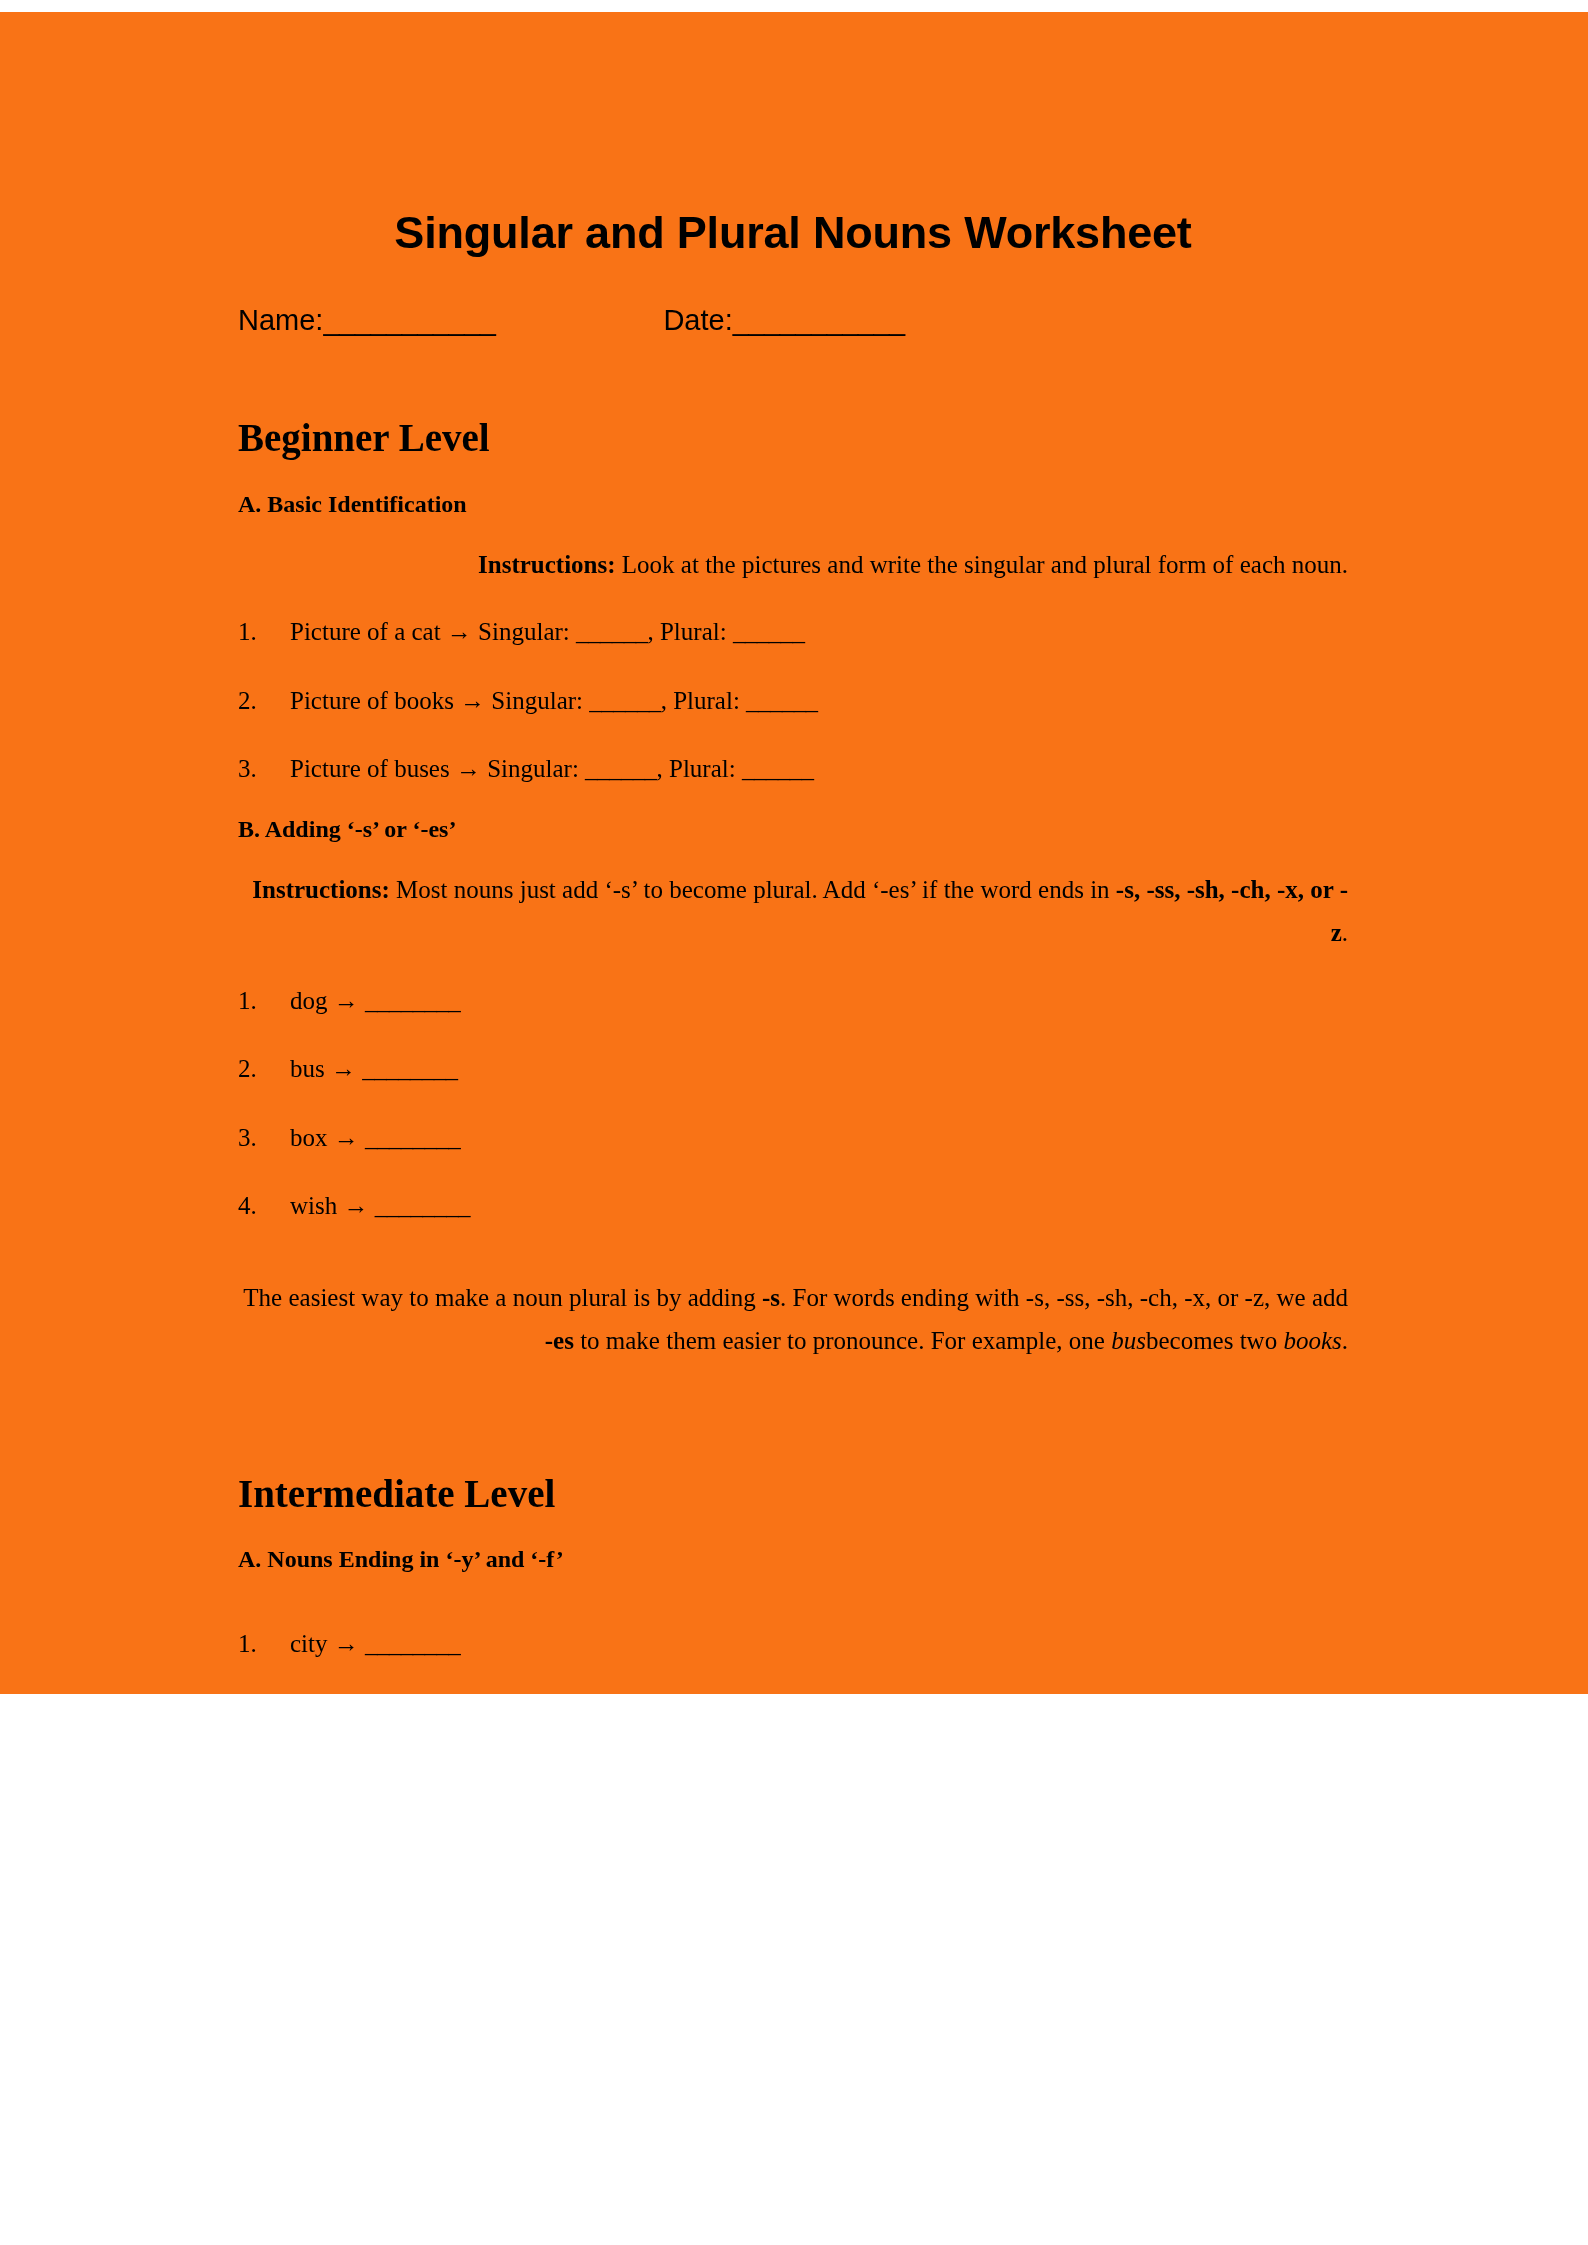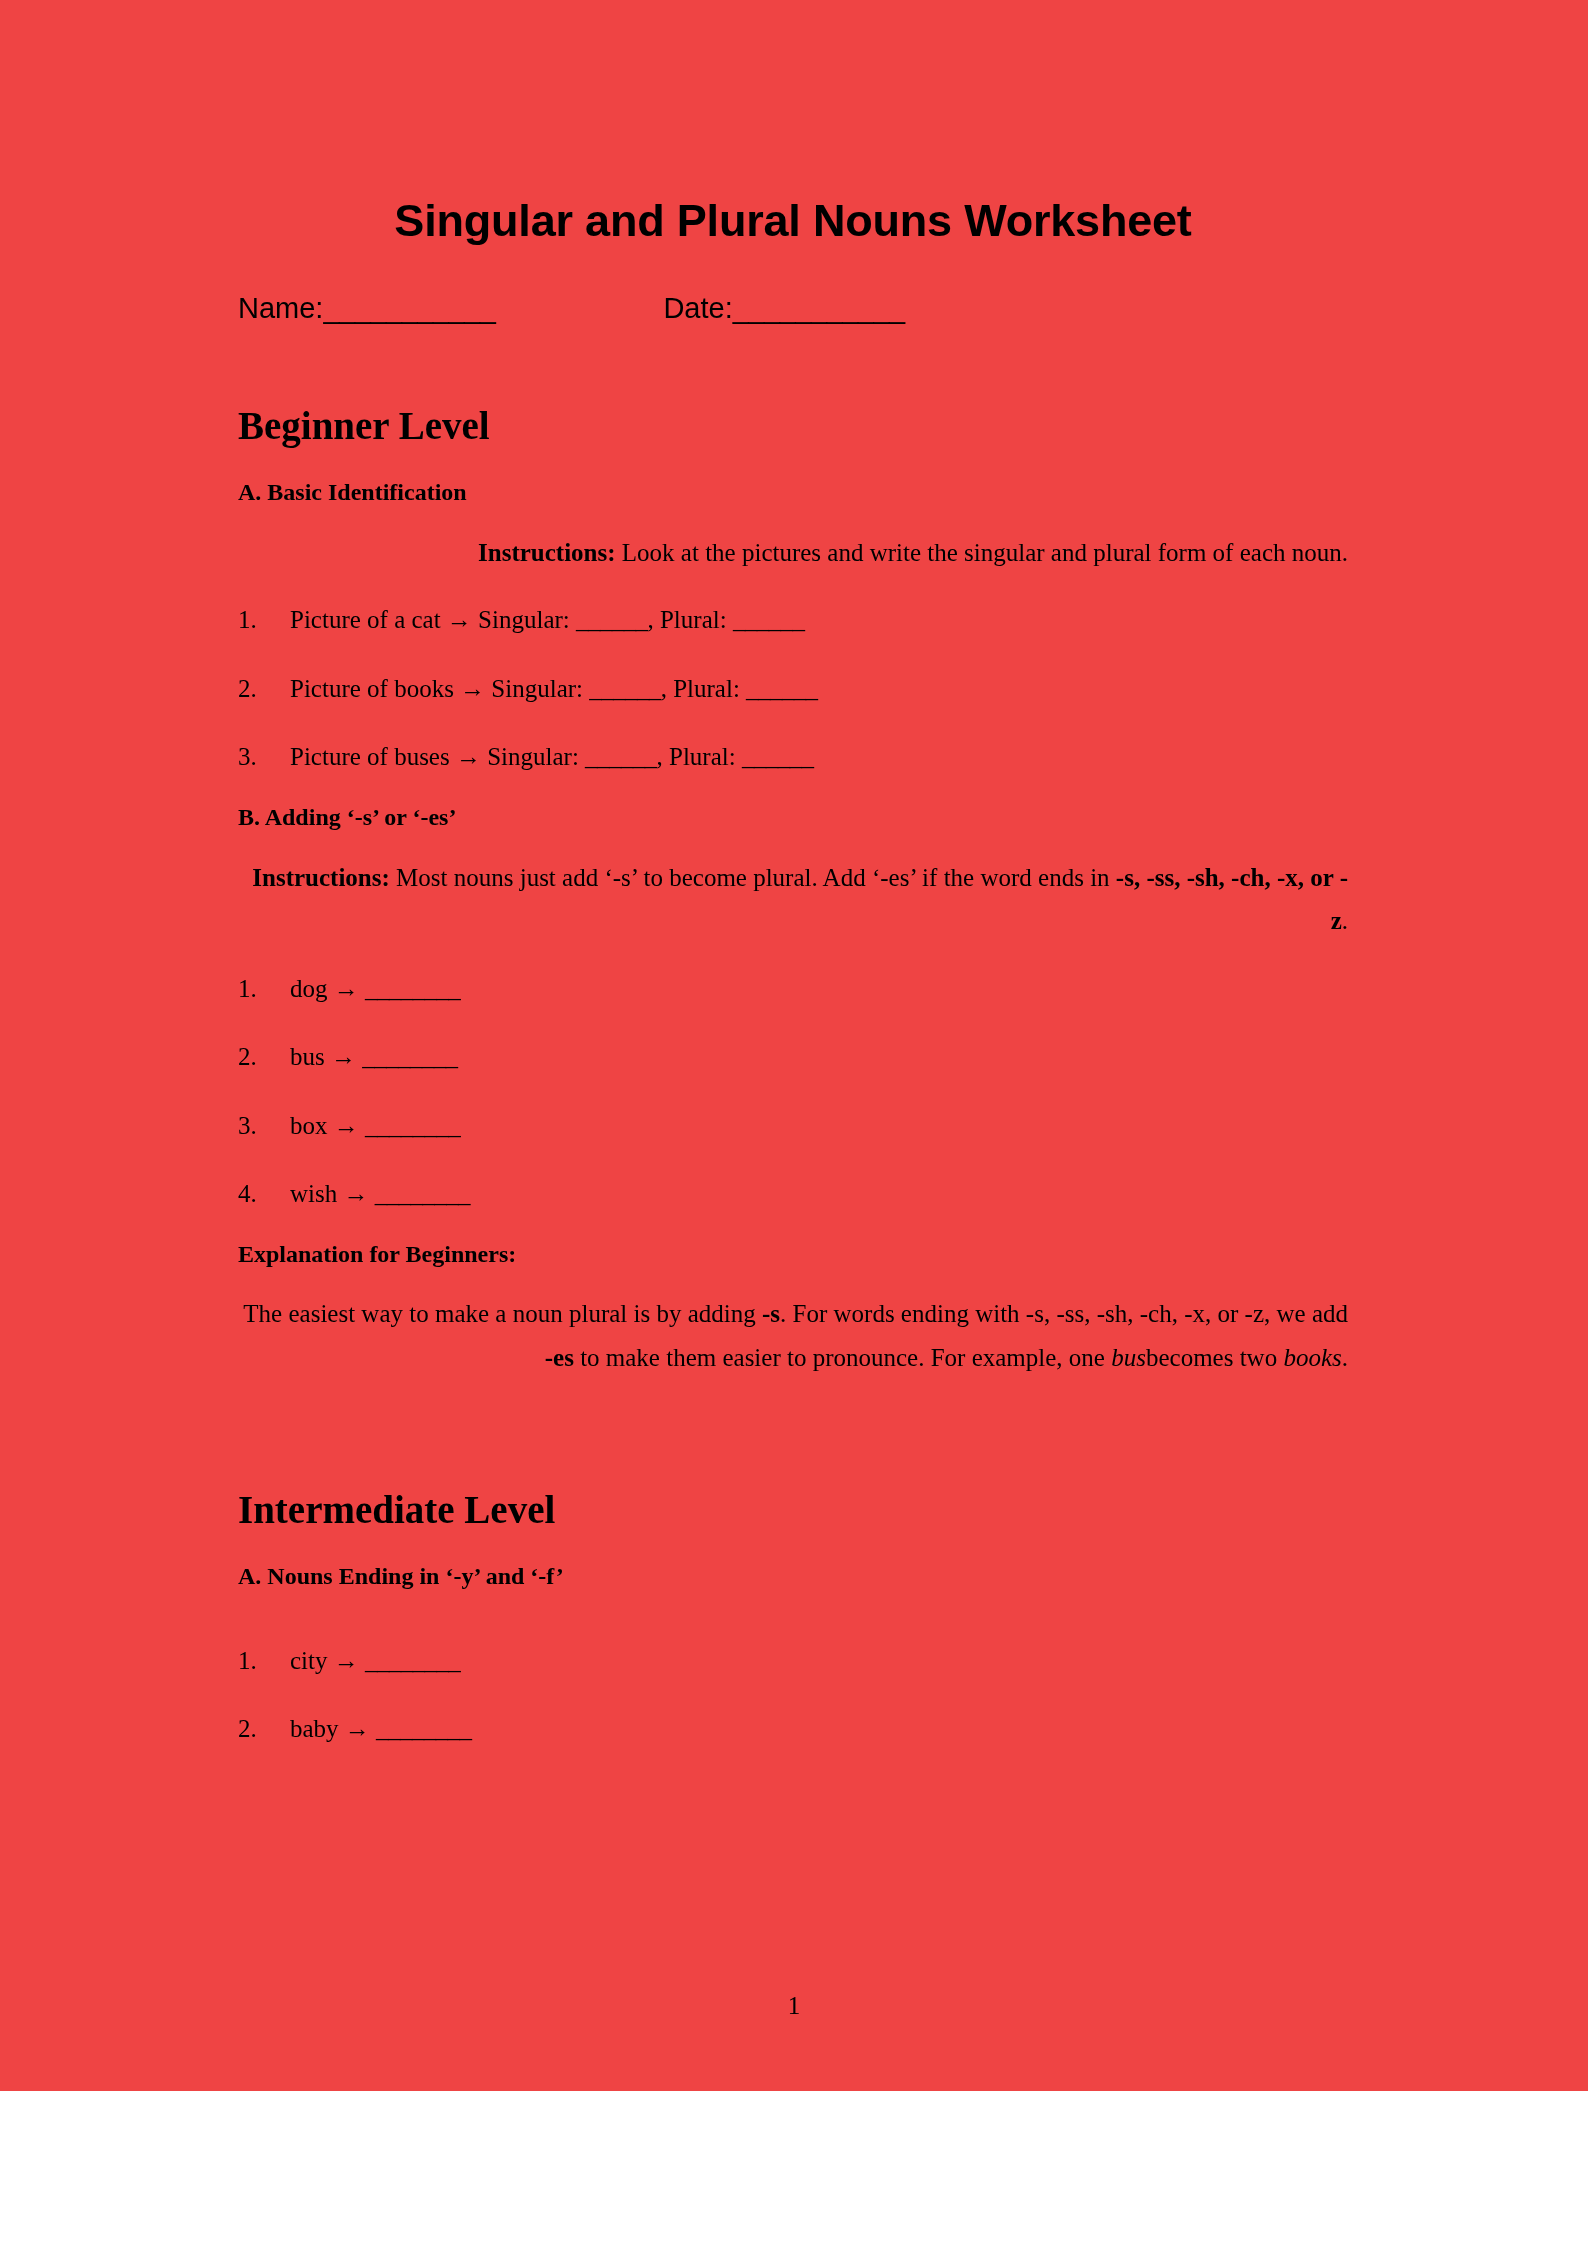--- a/index.html
+++ b/index.html
@@ -3,23 +3,23 @@
 <meta charset="utf-8">
 <style>
   html, body {
     margin: 0;
     padding: 0;
     background: #ffffff;
   }
   .page {
     position: relative;
     width: 1588px;
-    height: 2091px;
-    background: #ef4444;
-    margin: 0 auto;
+    height: 1682px;
+    background: #f97316;
+    margin: 12px auto;
     overflow: hidden;
     font-family: "Liberation Serif", "DejaVu Serif", serif;
     color: #000000;
   }
   .content {
     position: absolute;
     left: 238px;
     top: 0;
     width: 1110px;
   }
@@ -178,21 +178,20 @@
       <li>
         <span class="num">3.</span><span>box → </span><span class="blank">________</span>
       </li>
       <li>
         <span class="num">4.</span><span>wish → </span><span class="blank">________</span>
       </li>
     </ol>
 
     <div class="sp-list-to-sub"></div>
 
-    <h2 class="subhead">Explanation for Beginners:</h2>
 
     <div class="sp-para-gap"></div>
 
     <p class="body"><span>The easiest way to make a noun plural is by adding </span><span class="bold">-s</span><span>. For words ending with -s, -ss, -sh, -ch, -x, or -z, we add </span><span class="bold">-es</span><span> to make them easier to pronounce. For example, one </span><span class="ital">bus</span><span>becomes two </span><span class="ital">books</span><span>.</span></p>
 
     <div class="sp-section-gap"></div>
 
     <h1 class="level">Intermediate Level</h1>
 
     <div class="sp-level-to-sub"></div>

